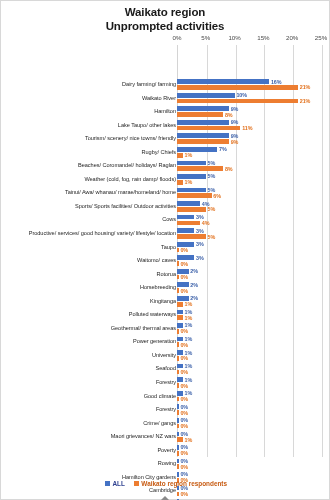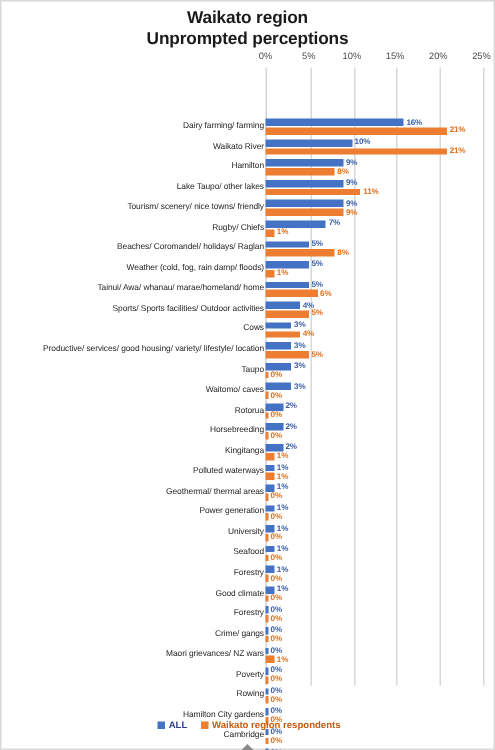--- a/index.html
+++ b/index.html
@@ -137,21 +137,21 @@
     border-bottom:4px solid #8a8a8a;
   }
 </style>
 </head>
 <body>
 
 <div id="frame">
 
   <div id="title-block">
     <div class="title-line">Waikato region</div>
-    <div class="title-line">Unprompted perceptions</div>
+    <div class="title-line">Unprompted activities</div>
   </div>
 
   <div id="plot-wrap">
     <div id="axis-row">
         <div class="axis-tick" style="left: 176px;">0%</div>
         <div class="axis-tick" style="left: 204.8px;">5%</div>
         <div class="axis-tick" style="left: 233.6px;">10%</div>
         <div class="axis-tick" style="left: 262.4px;">15%</div>
         <div class="axis-tick" style="left: 291.2px;">20%</div>
         <div class="axis-tick" style="left: 320px;">25%</div>

